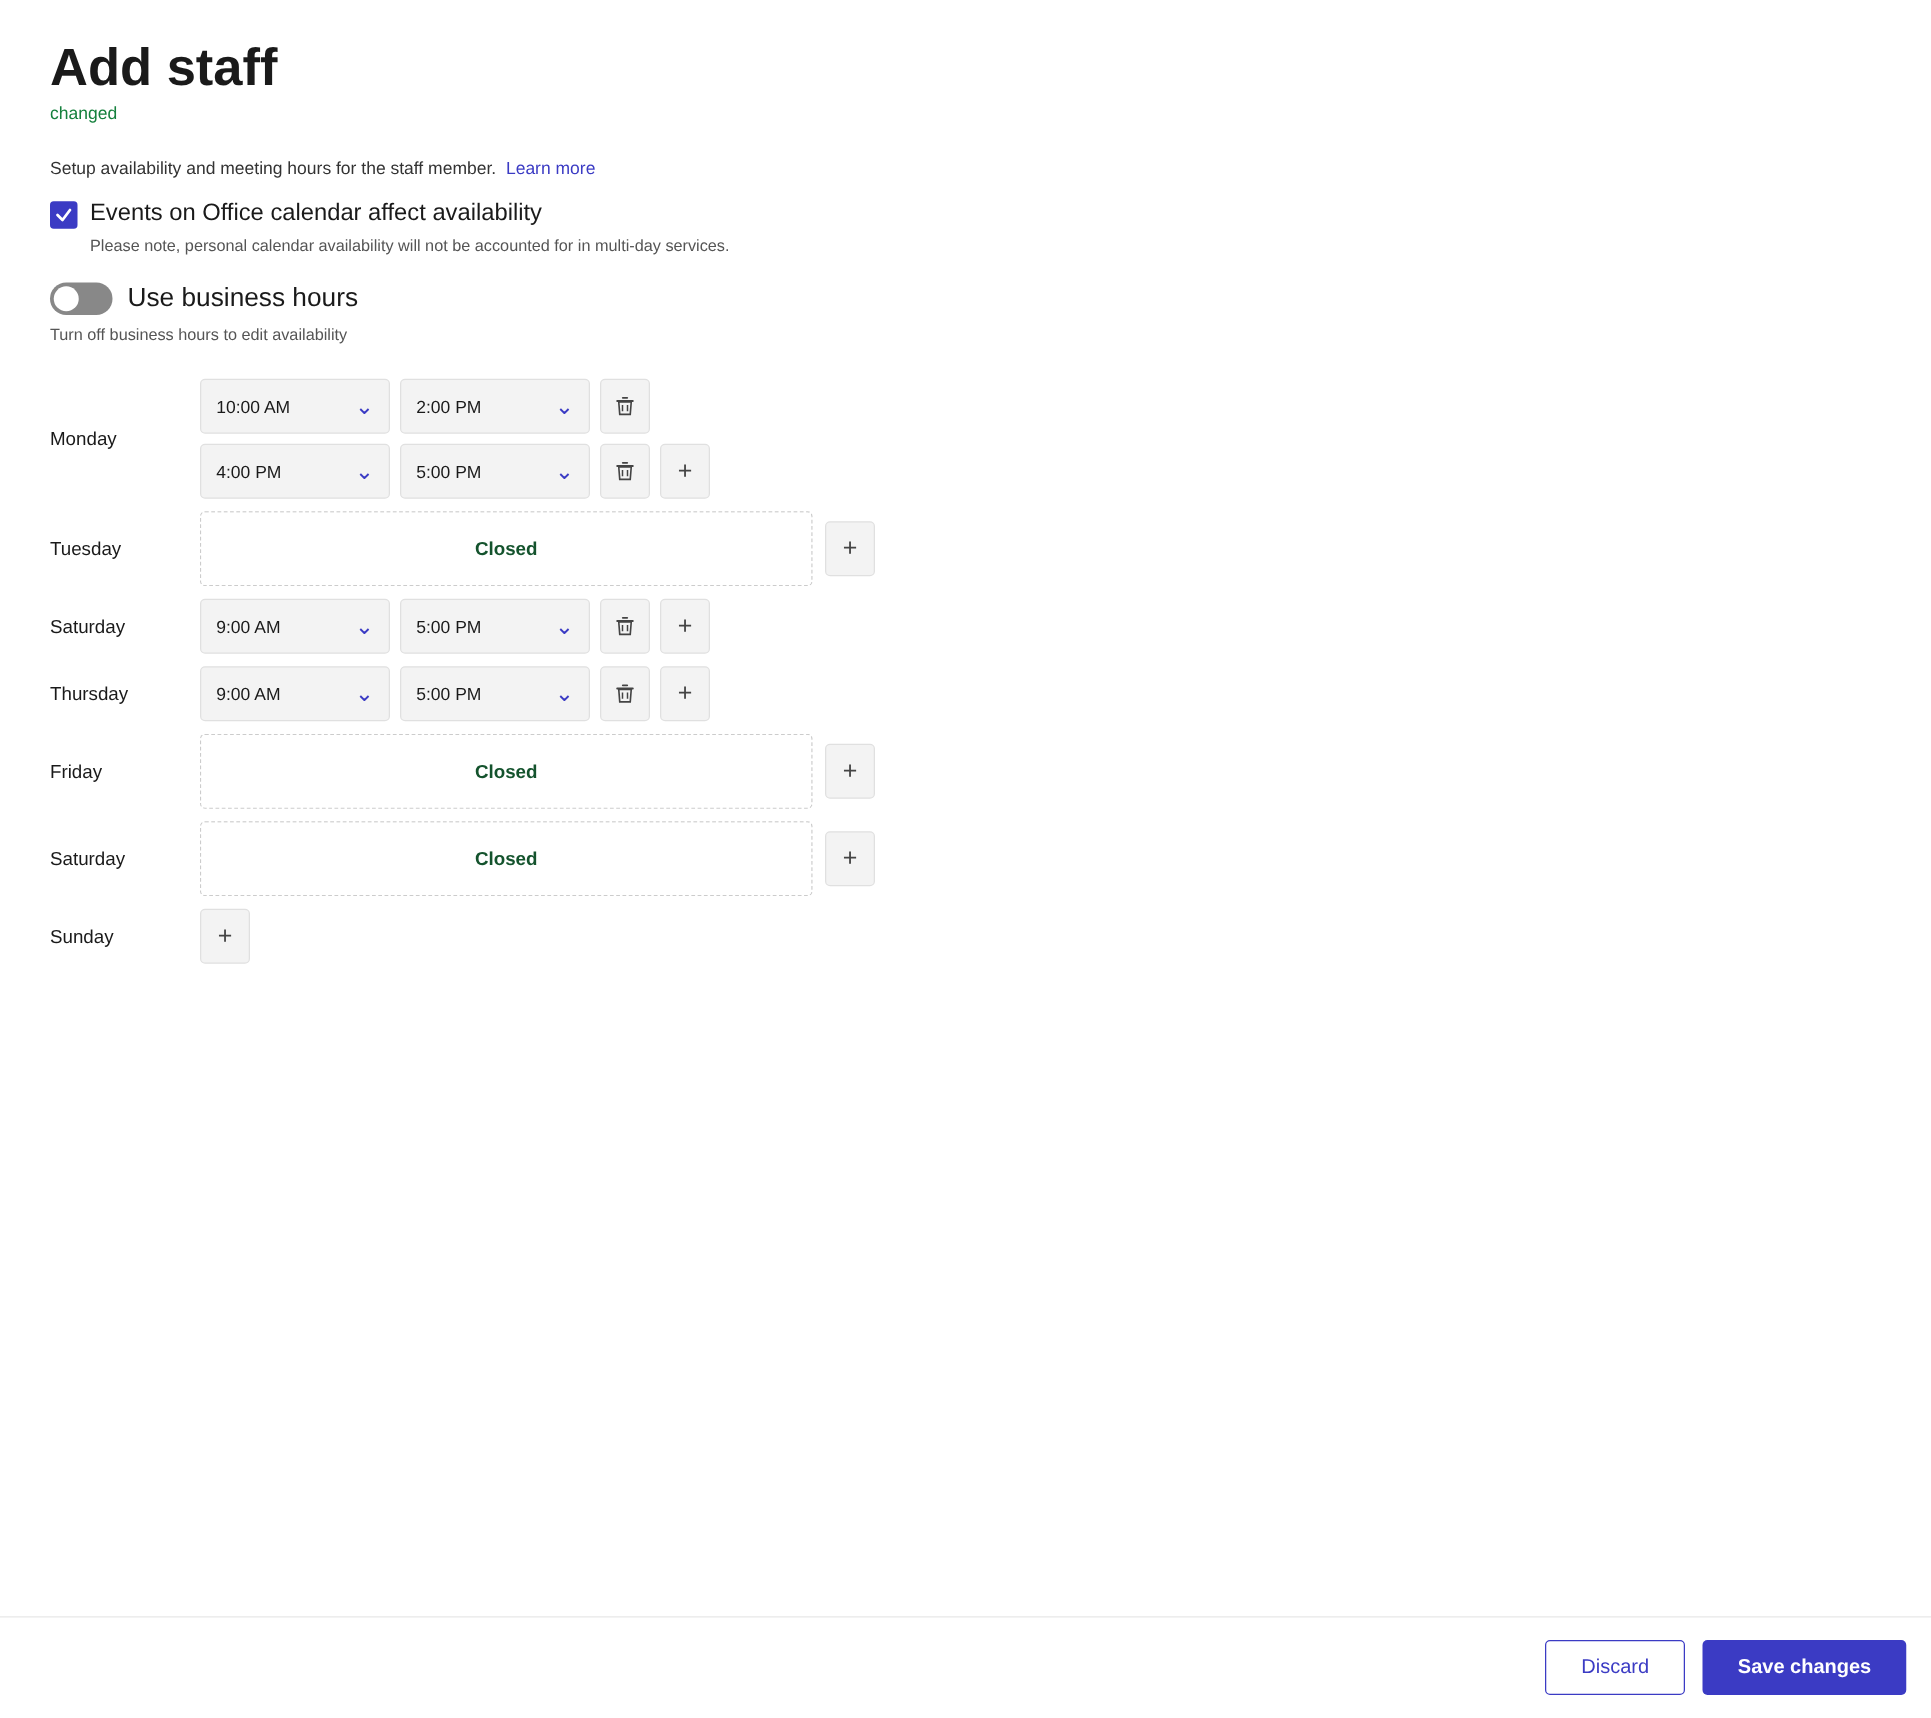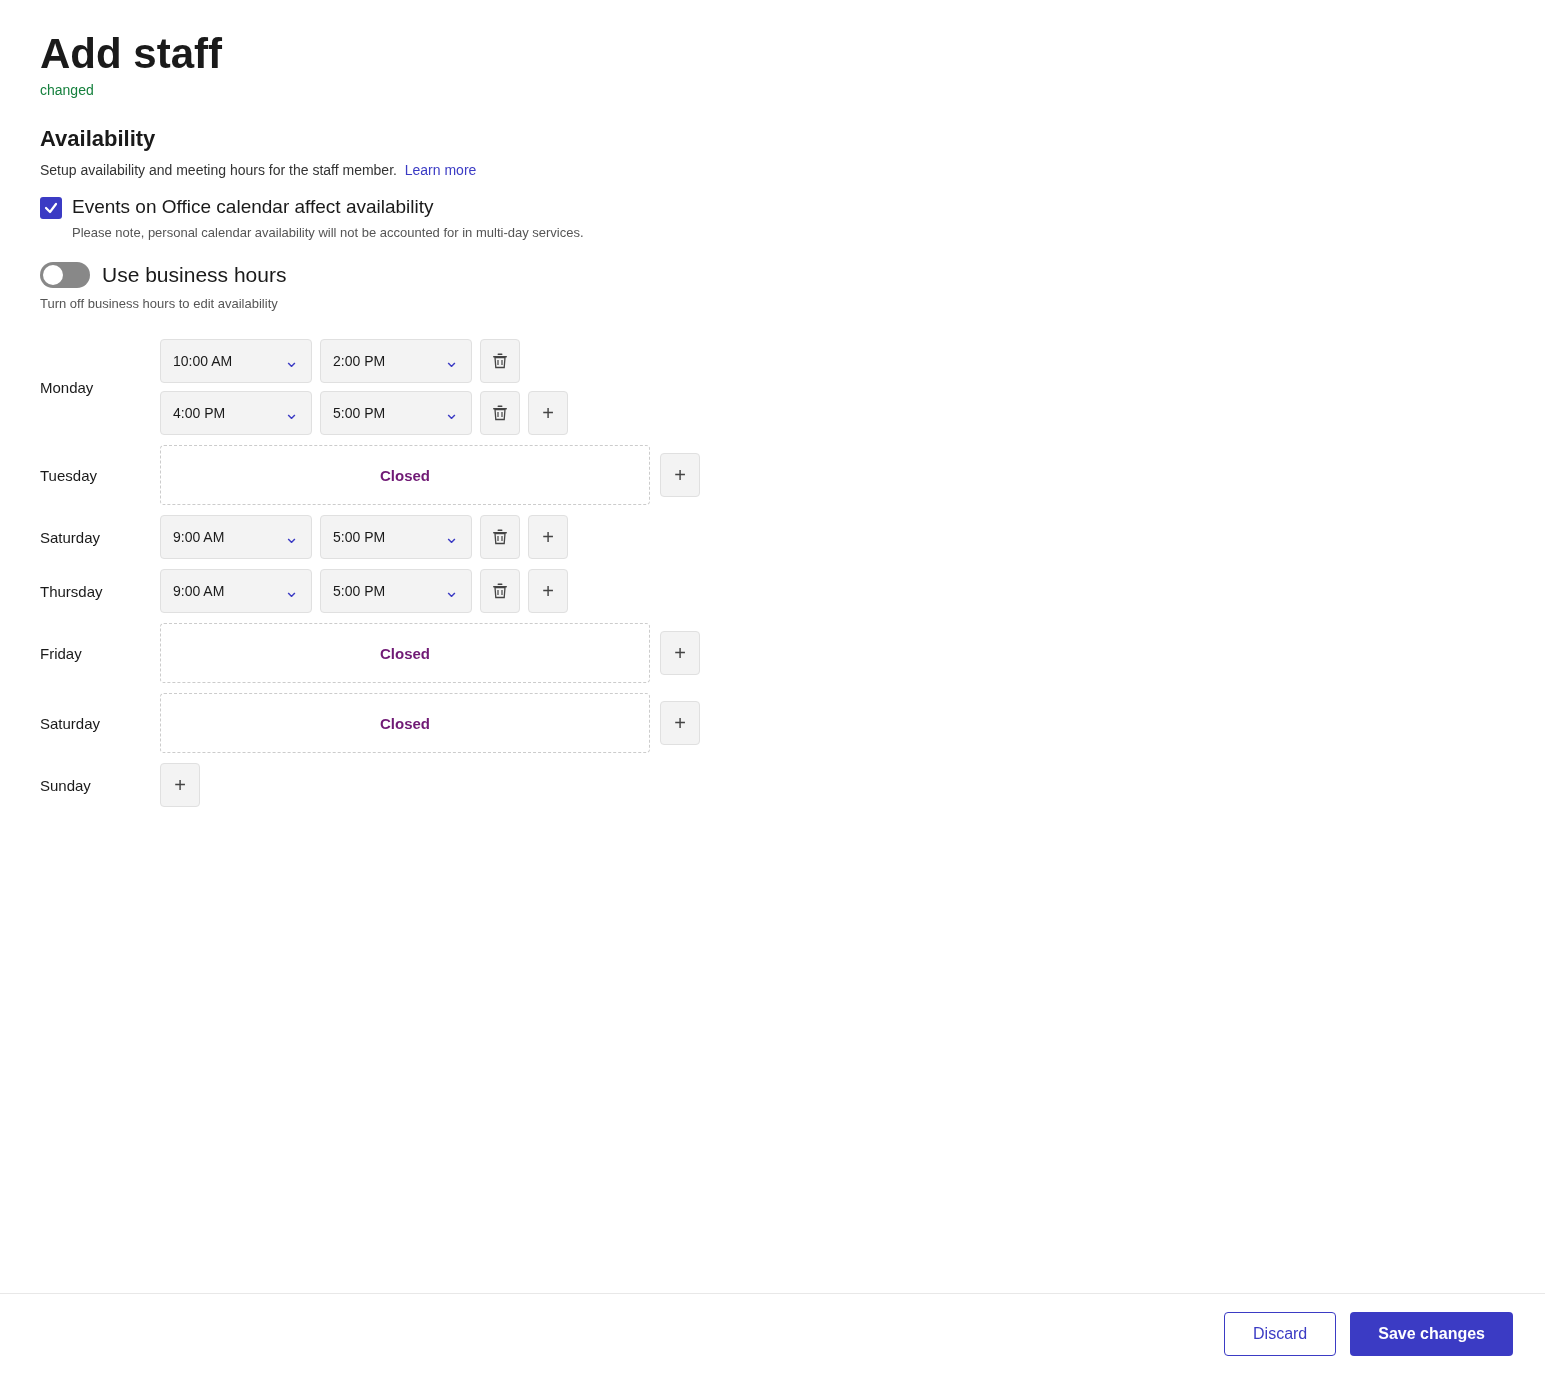--- a/index.html
+++ b/index.html
@@ -166,21 +166,21 @@
     .closed-box {
       width: 490px;
       height: 60px;
       border: 1.5px dashed #ccc;
       border-radius: 4px;
       display: flex;
       align-items: center;
       justify-content: center;
       font-weight: 700;
       font-size: 15px;
-      color: #701a75;
+      color: #14532d;
     }
 
     .icon-btn {
       width: 40px;
       height: 44px;
       background: #f3f3f3;
       border: 1px solid #e0e0e0;
       border-radius: 4px;
       display: flex;
       align-items: center;
@@ -202,21 +202,21 @@
       cursor: pointer;
       font-size: 20px;
       color: #444;
     }
 
     .footer-bar {
       position: fixed;
       bottom: 0;
       right: 0;
       width: 100%;
-      padding: 18px 32px;
+      padding: 18px 20px;
       display: flex;
       justify-content: flex-end;
       gap: 14px;
       background: #fff;
       border-top: 1px solid #e8e8e8;
     }
 
     .btn-discard {
       padding: 12px 28px;
       border: 1.5px solid #3b3bc4;
@@ -246,21 +246,20 @@
     }
   </style>
 </head>
 <body>
 
 <div class="page-container">
 
   <h1 class="page-title">Add staff</h1>
   <div class="changed-label">changed</div>
 
-  <h2 class="section-title">Availability</h2>
 
   <p class="section-desc">
     <span>Setup availability and meeting hours for the staff member.</span>
     &nbsp;<a href="#">Learn more</a>
   </p>
 
   <div class="checkbox-row">
     <div class="checkbox-custom">
       <svg viewBox="0 0 14 14" fill="none" xmlns="http://www.w3.org/2000/svg">
         <polyline points="2,7 6,11 12,3" stroke="white" stroke-width="2.2" stroke-linecap="round" stroke-linejoin="round"></polyline>

